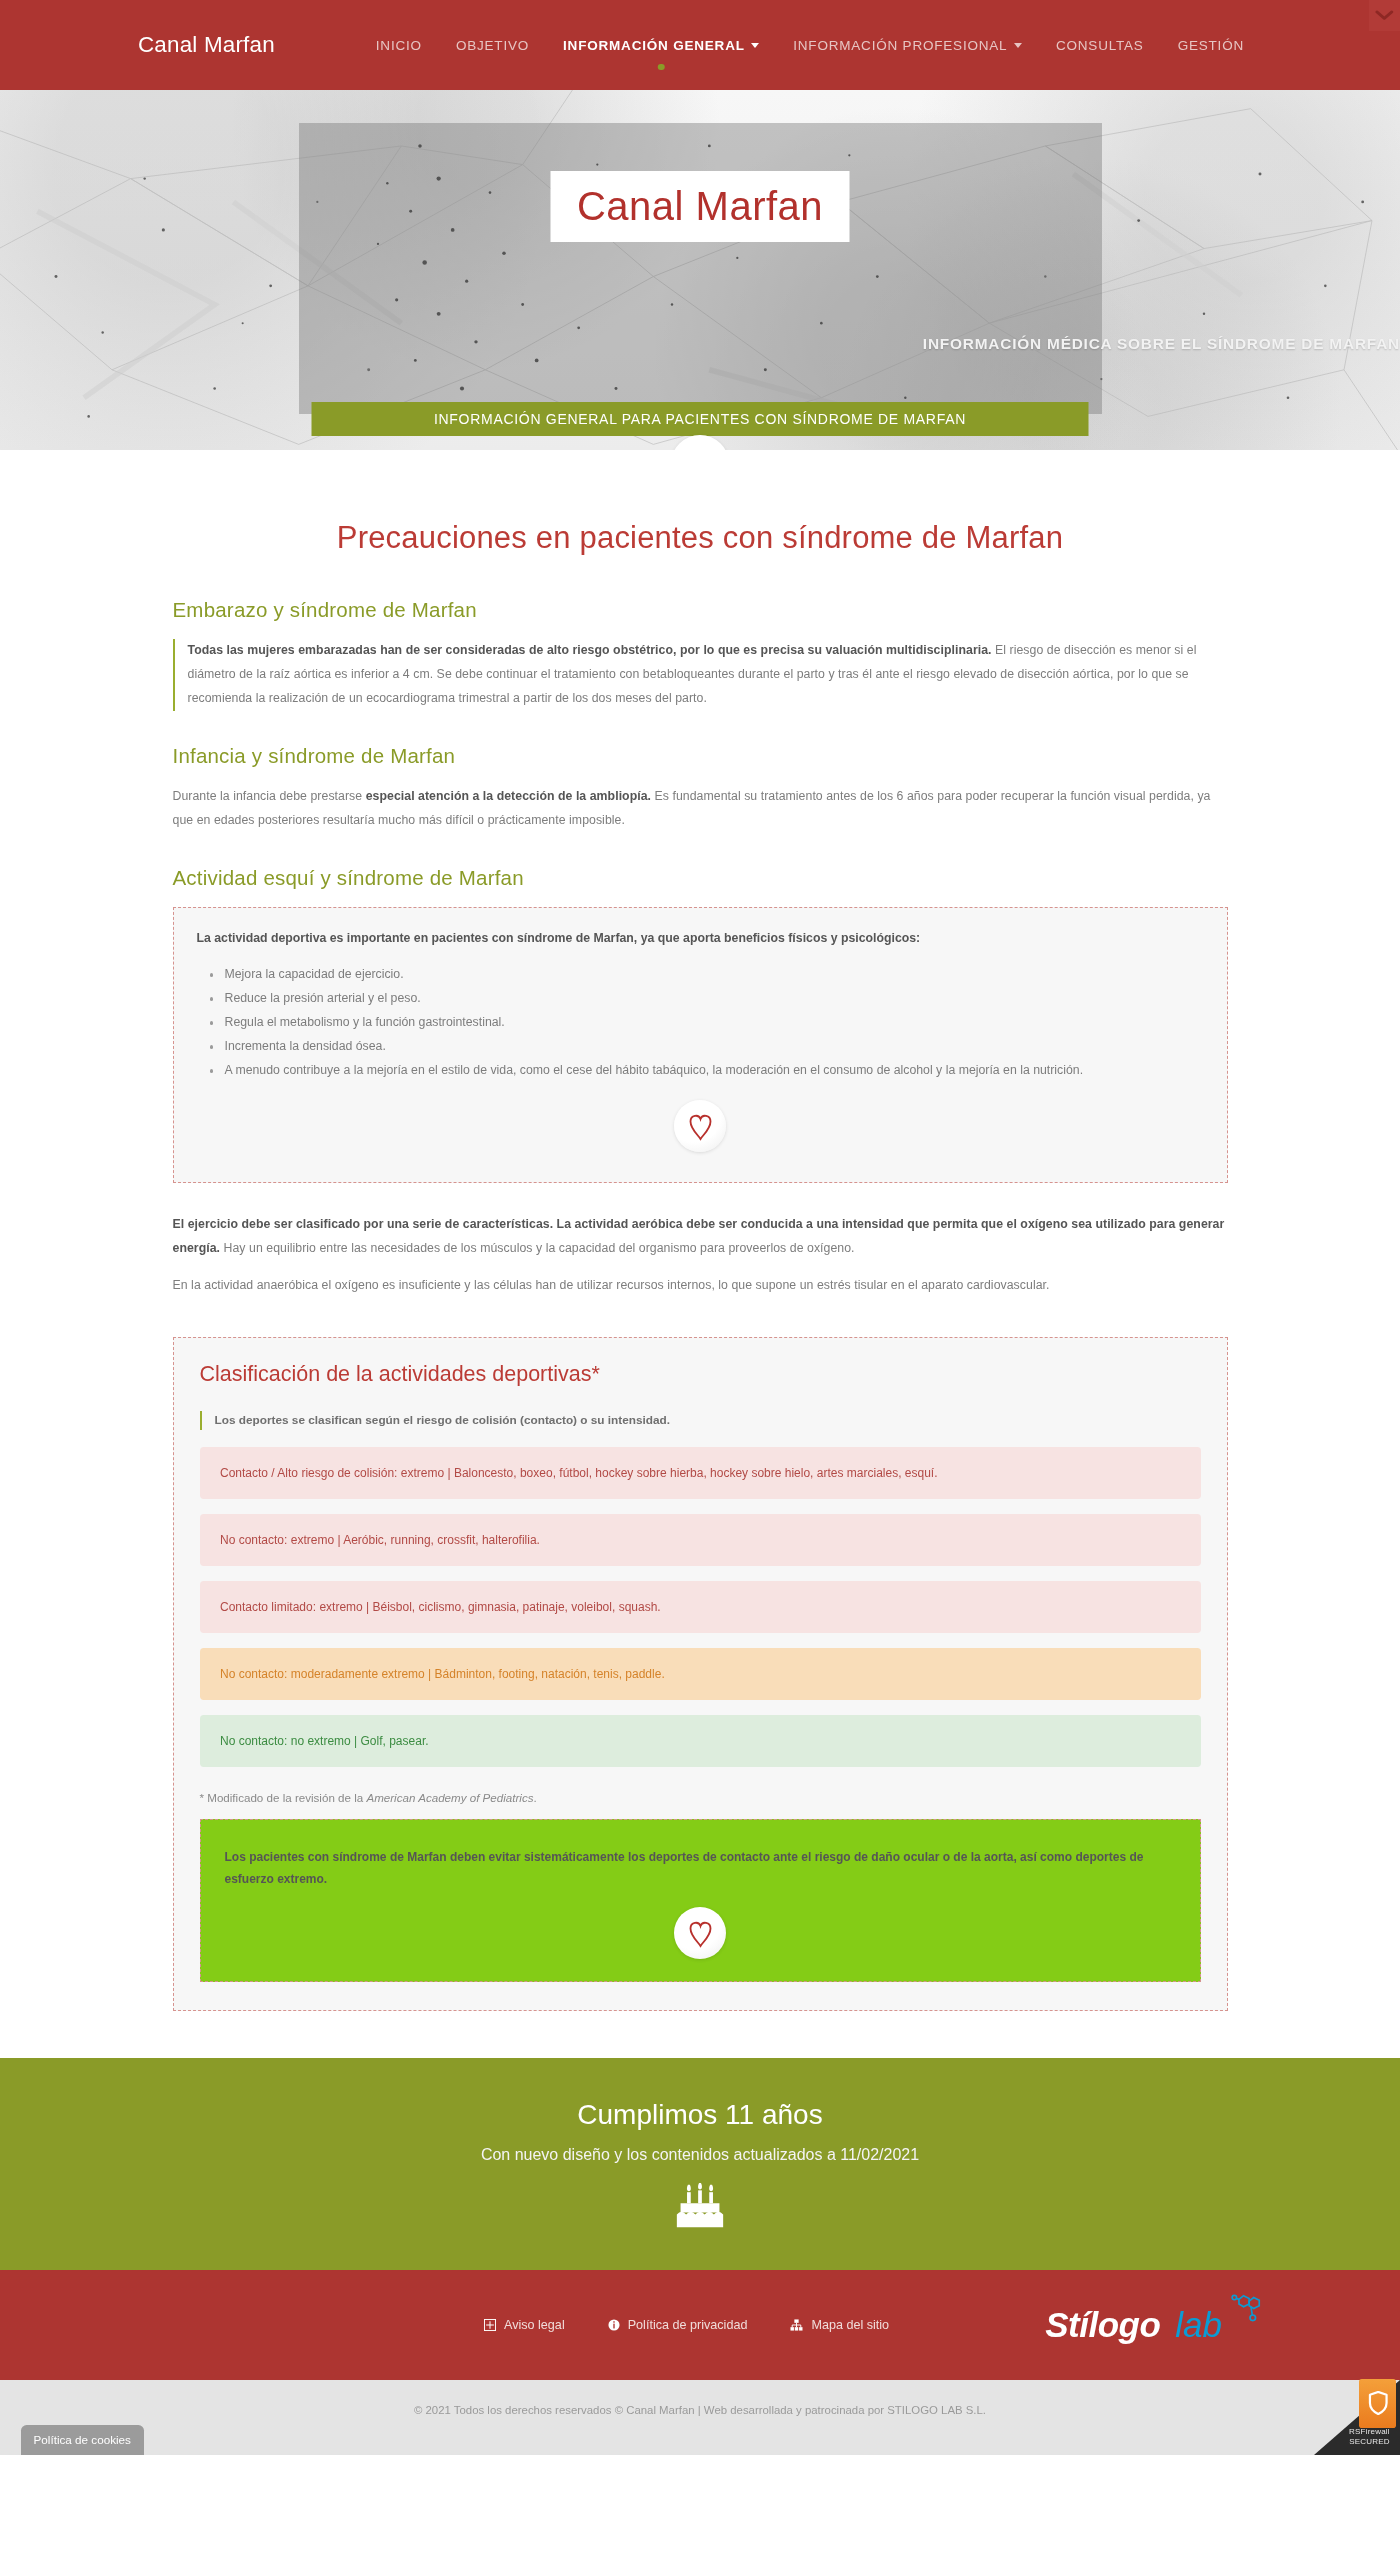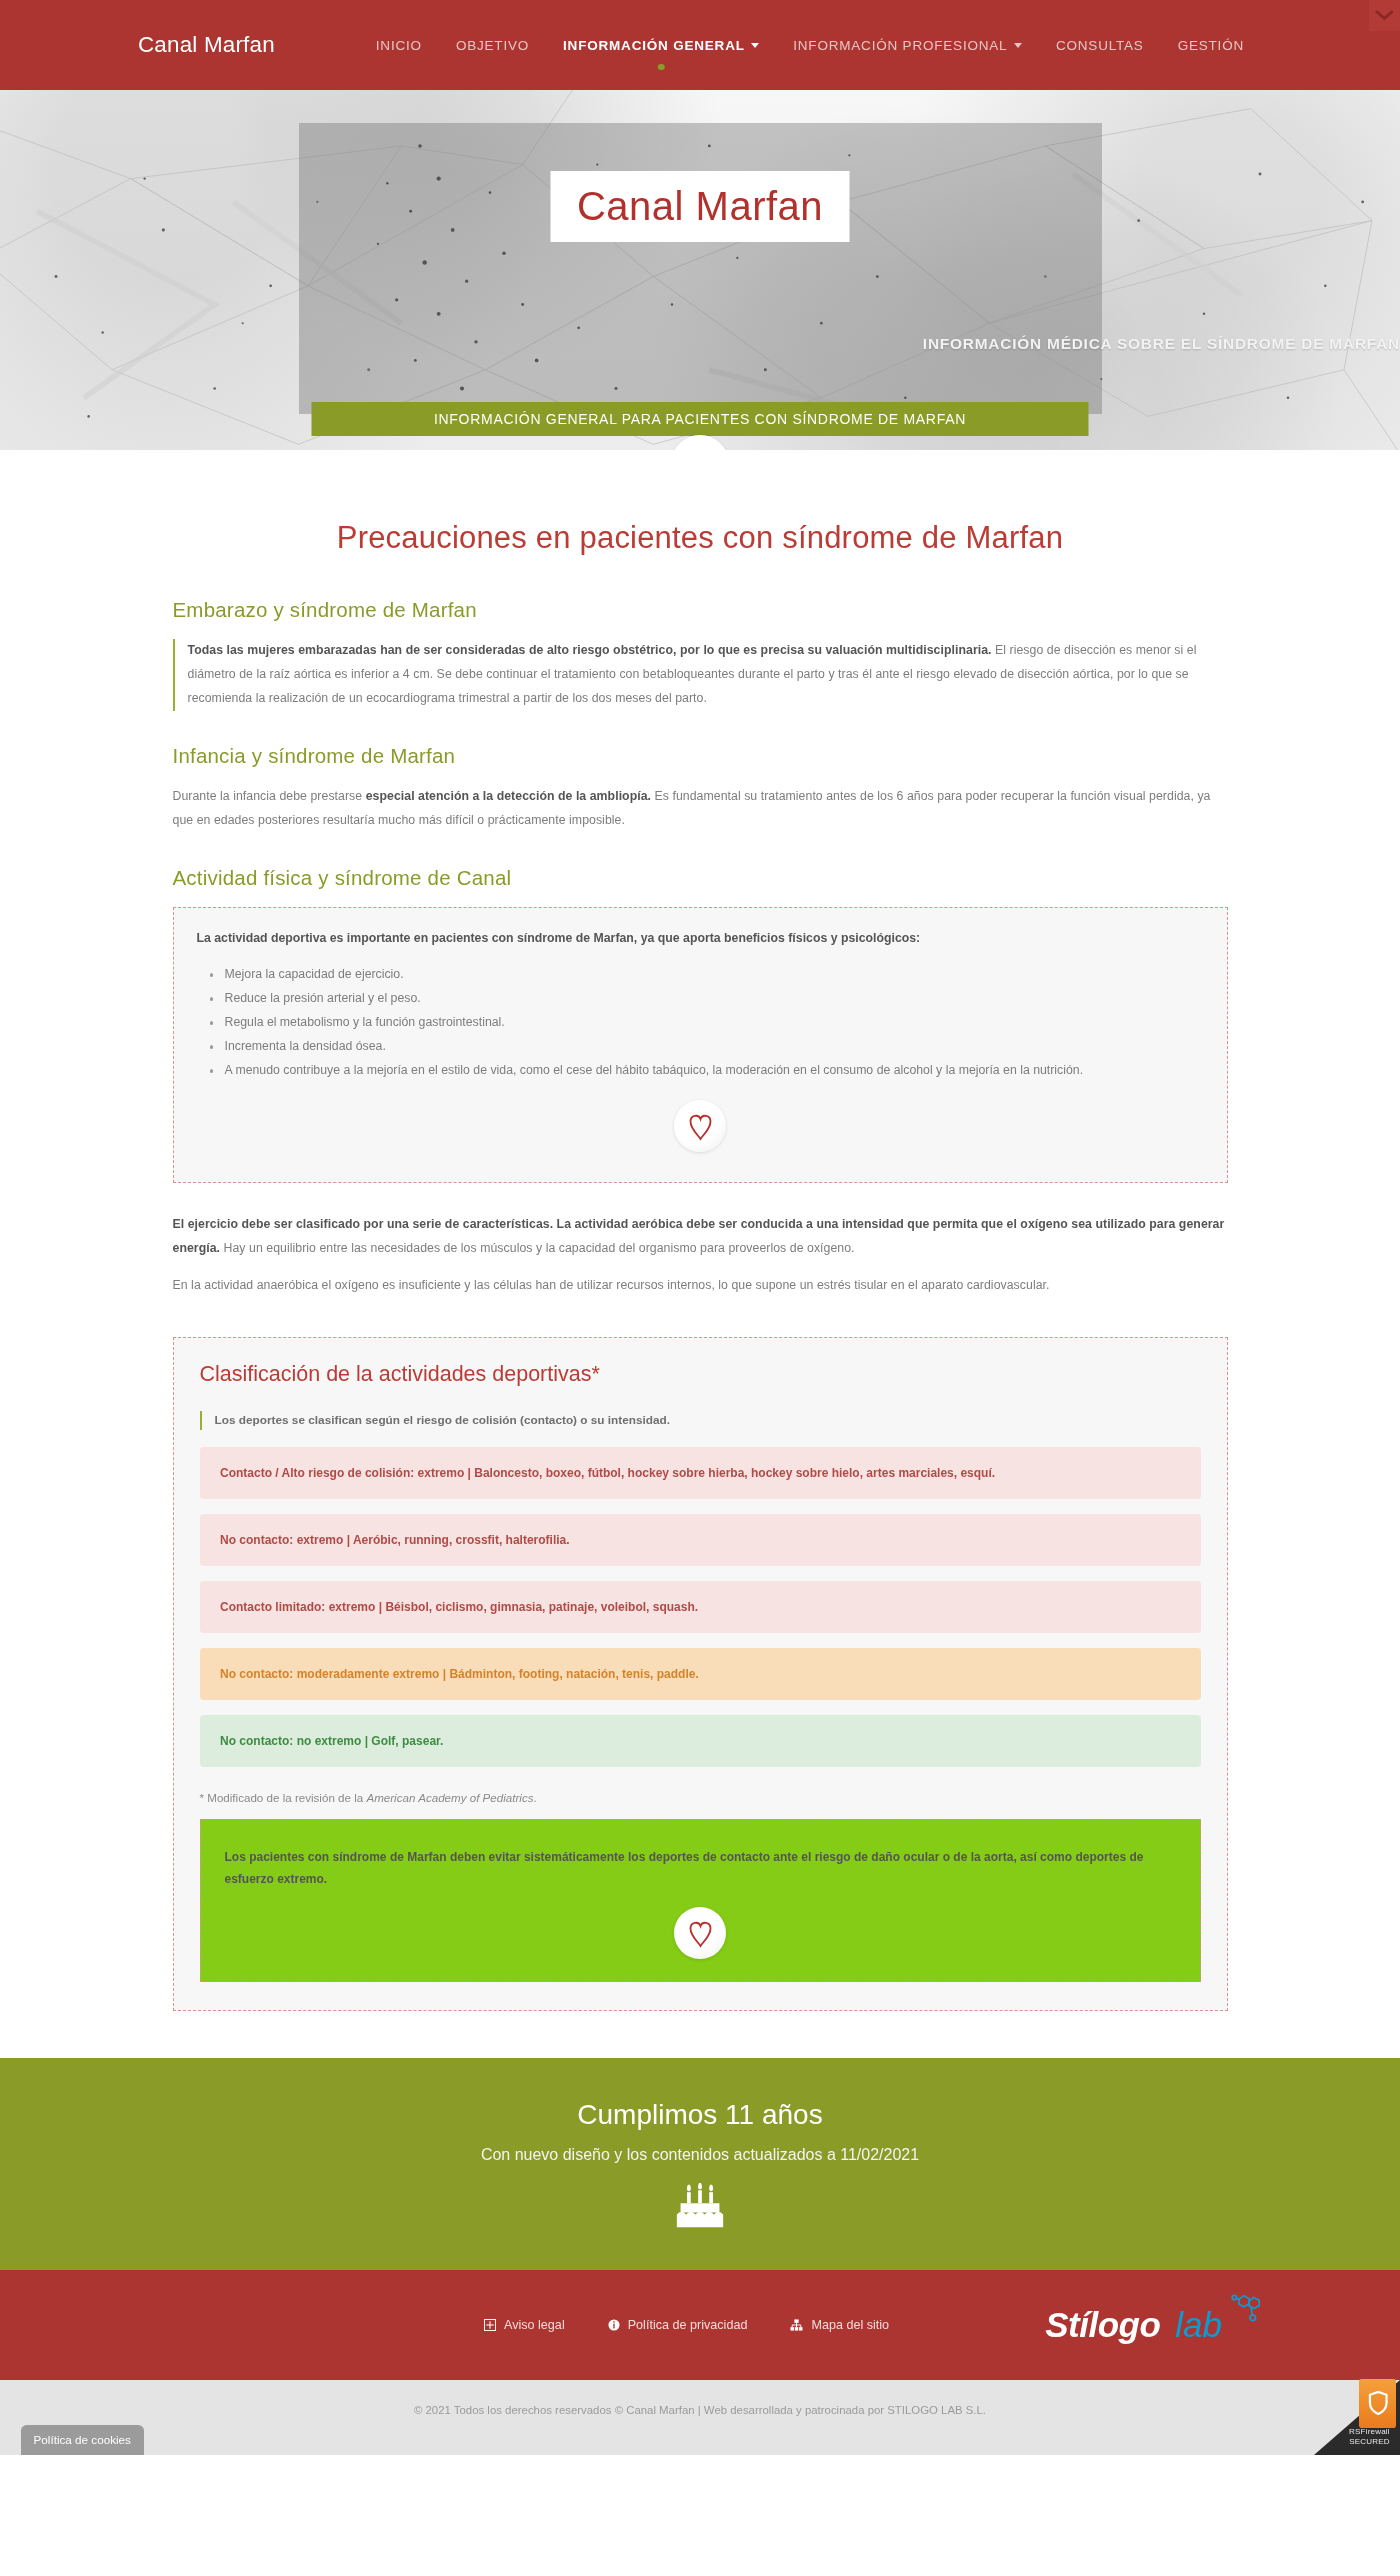--- a/index.html
+++ b/index.html
@@ -262,21 +262,21 @@
     color: #6f6f6f;
     font-size: 11.8px;
     font-weight: bold;
     margin-bottom: 17px;
     line-height: 1.6;
   }
   .alert {
     border-radius: 3.7px;
     padding: 17px 20.5px;
     font-size: 12px;
-    font-weight: bold;
+    font-weight: normal;
     margin-bottom: 15px;
     line-height: 1.5;
   }
   .alert.red    { background: #f7e3e2; color: #b24a46; }
   .alert.orange { background: #f9ddb9; color: #d5832a; }
   .alert.green  { background: #ddeddd; color: #3c8c42; }
   .class-foot {
     color: #8a8a8a;
     font-size: 11.6px;
     margin: 24px 0 15px 0;
@@ -564,21 +564,21 @@
     <div class="sec-head">Embarazo y síndrome de Marfan</div>
     <div class="quote body-text">
       <b>Todas las mujeres embarazadas han de ser consideradas de alto riesgo obstétrico, por lo que es precisa su valuación multidisciplinaria.</b><span> El riesgo de disección es menor si el diámetro de la raíz aórtica es inferior a 4 cm. Se debe continuar el tratamiento con betabloqueantes durante el parto y tras él ante el riesgo elevado de disección aórtica, por lo que se recomienda la realización de un ecocardiograma trimestral a partir de los dos meses del parto.</span>
     </div>
 
     <div class="sec-head">Infancia y síndrome de Marfan</div>
     <div class="body-text">
       <span>Durante la infancia debe prestarse </span><b>especial atención a la detección de la ambliopía.</b><span> Es fundamental su tratamiento antes de los 6 años para poder recuperar la función visual perdida, ya que en edades posteriores resultaría mucho más difícil o prácticamente imposible.</span>
     </div>
 
-    <div class="sec-head">Actividad física y síndrome de Canal</div>
+    <div class="sec-head">Actividad esquí y síndrome de Marfan</div>
 
     <div class="dashed-panel">
       <div class="panel-lead">La actividad deportiva es importante en pacientes con síndrome de Marfan, ya que aporta beneficios físicos y psicológicos:</div>
       <ul class="benefits">
         <li>Mejora la capacidad de ejercicio.</li>
         <li>Reduce la presión arterial y el peso.</li>
         <li>Regula el metabolismo y la función gastrointestinal.</li>
         <li>Incrementa la densidad ósea.</li>
         <li>A menudo contribuye a la mejoría en el estilo de vida, como el cese del hábito tabáquico, la moderación en el consumo de alcohol y la mejoría en la nutrición.</li>
       </ul>

